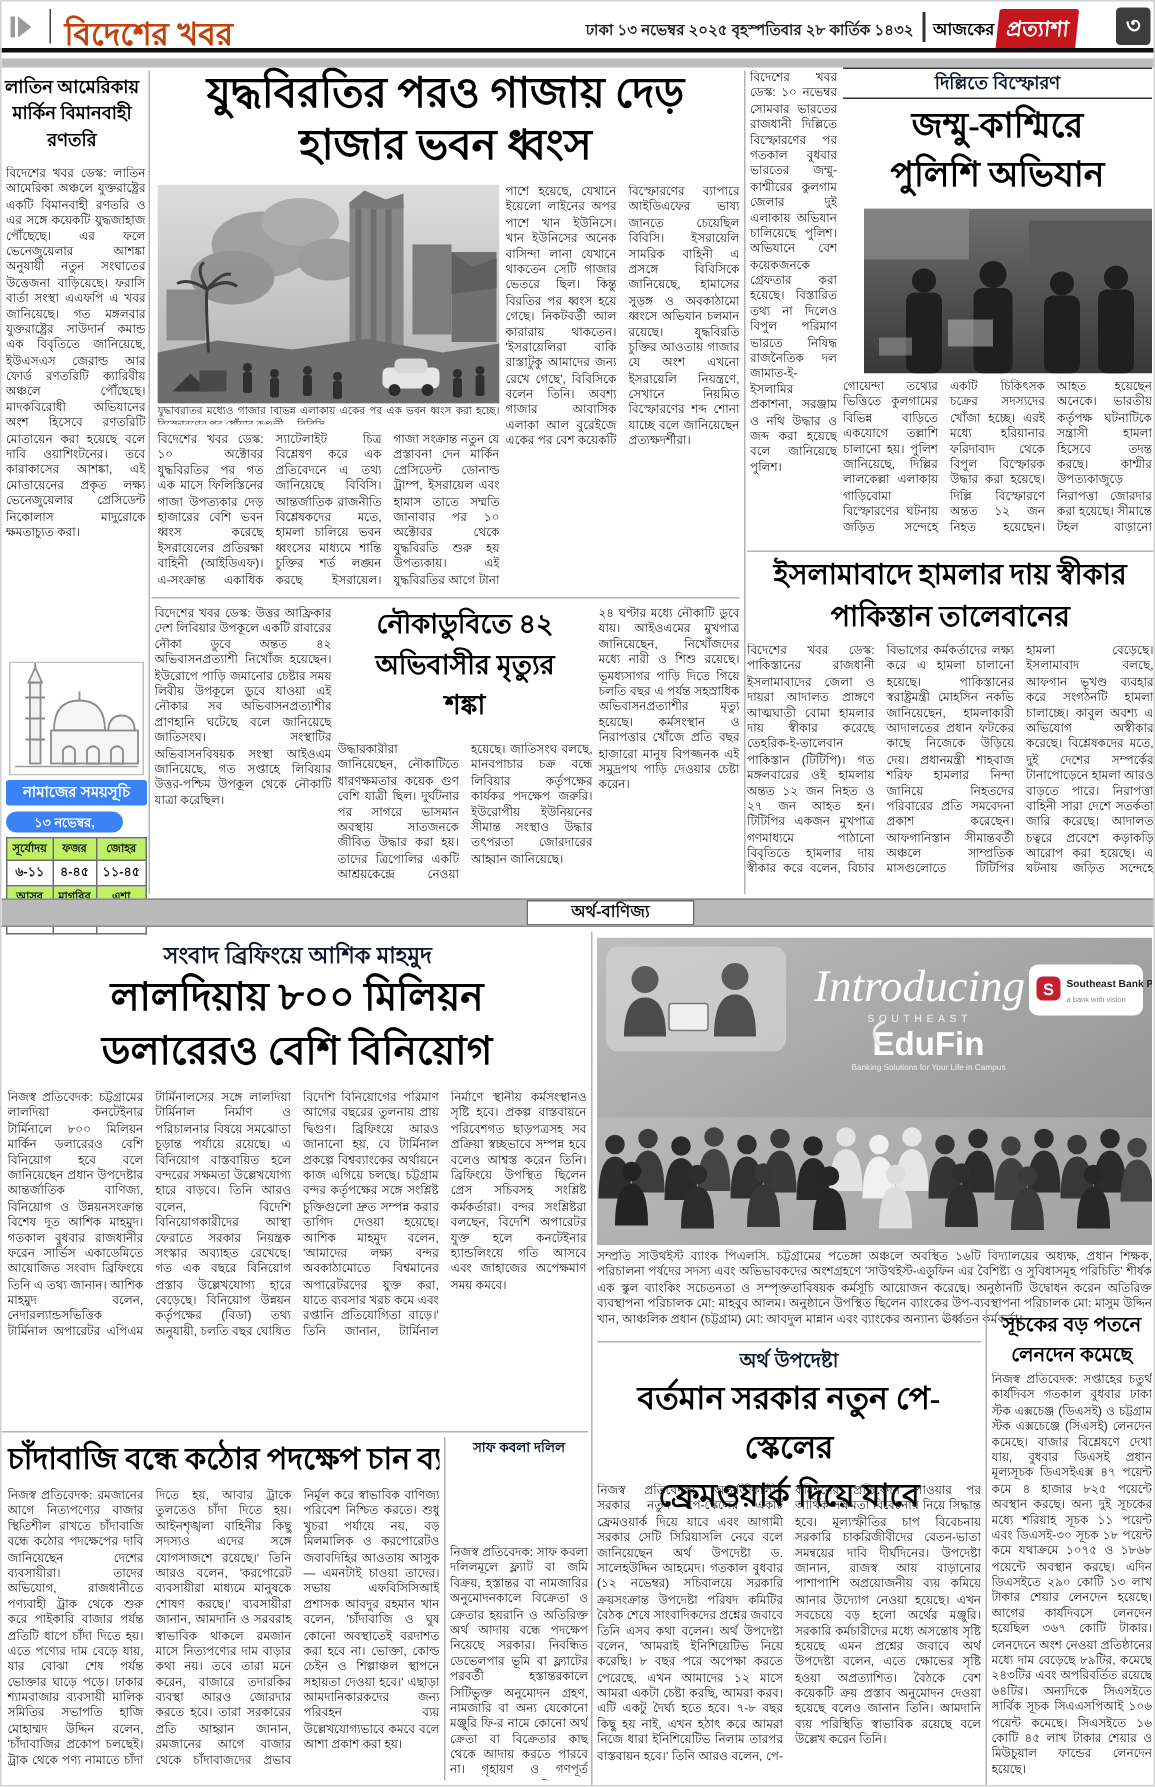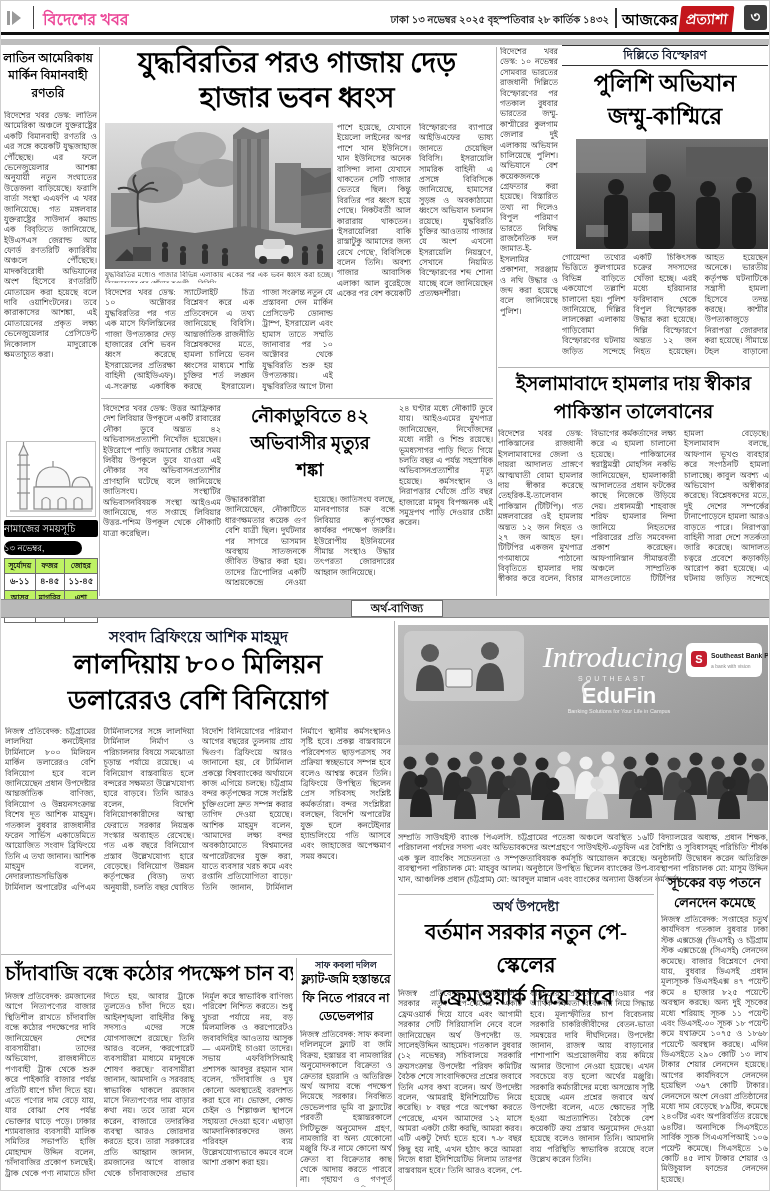--- a/index.html
+++ b/index.html
@@ -9,27 +9,27 @@
   .x{position:absolute}
   .jt{font-size:8px;line-height:1.3;text-align:justify;color:#1b1b1b;overflow:hidden;word-break:break-word}
   .c2{column-count:2;column-gap:8px}
   .c3{column-count:3;column-gap:8px}
   .c4{column-count:4;column-gap:8px}
   .hl{font-weight:bold;text-align:center;color:#000;font-family:"Liberation Serif","DejaVu Serif",serif;overflow:hidden}
   .hl span{display:block}
   .kick{font-weight:bold;text-align:center;color:#0f172a;overflow:hidden}
   .vr{position:absolute;width:1px;background:#b3b3b3}
   .hr{position:absolute;height:1px;background:#b3b3b3}
-  .blackbar{background:#000000;color:#fff;font-weight:normal;text-align:left;overflow:hidden}
+  .blackbar{background:#3b82f6;color:#fff;font-weight:bold;text-align:center;overflow:hidden}
   .cap{font-size:7px;line-height:1.25;text-align:justify;color:#222;overflow:hidden}
   
-  .hdr-section{font-size:16px;font-weight:bold;color:#ec4899}
+  .hdr-section{font-size:21px;font-weight:bold;color:#c2410c}
   .hdr-date{font-size:10px;color:#222;text-align:right;font-weight:bold}
   .brand{display:flex;align-items:center;gap:2px}
-  .brand-black{font-size:15px;font-weight:bold;color:#000}
+  .brand-black{font-size:11px;font-weight:bold;color:#000}
   .brand-red{font-size:14px;font-weight:bold;color:#fff;background:#c4161c;padding:2px 6px;border-radius:2px;transform:skewX(-6deg)}
   .pagebox{background:#3d3d3d;color:#fff;font-weight:bold;font-size:15px;display:flex;align-items:center;justify-content:center;border-radius:3px}
   .marker{display:flex;align-items:center;gap:2px}
   .marker .bar{width:3px;height:14px;background:#9a9a9a}
   .marker .tri{width:0;height:0;border-left:9px solid #9a9a9a;border-top:7px solid transparent;border-bottom:7px solid transparent}
   
   table.prayer{width:94px;border-collapse:collapse}
   table.prayer td{border:1px solid #6d6d6d;text-align:center;padding:1px 0}
   table.prayer td.lab{background:#bef264;font-size:7.5px;font-weight:bold}
   table.prayer td.val{font-size:8.5px;font-weight:bold;background:#fff}
@@ -191,22 +191,22 @@
     <span>শঙ্কা</span>
   </div>
   <div class="x jt c2" style="left:224px;top:494px;width:170px;height:99px">উদ্ধারকারীরা জানিয়েছেন, নৌকাটিতে ধারণক্ষমতার কয়েক গুণ বেশি যাত্রী ছিল। দুর্ঘটনার পর সাগরে ভাসমান অবস্থায় সাতজনকে জীবিত উদ্ধার করা হয়। তাদের ত্রিপোলির একটি আশ্রয়কেন্দ্রে নেওয়া হয়েছে। জাতিসংঘ বলছে, মানবপাচার চক্র বন্ধে লিবিয়ার কর্তৃপক্ষের কার্যকর পদক্ষেপ জরুরি। ইউরোপীয় ইউনিয়নের সীমান্ত সংস্থাও উদ্ধার তৎপরতা জোরদারের আহ্বান জানিয়েছে।</div>
   <div class="x jt" style="left:398px;top:403px;width:94px;height:190px">২৪ ঘণ্টার মধ্যে নৌকাটি ডুবে যায়। আইওএমের মুখপাত্র জানিয়েছেন, নিখোঁজদের মধ্যে নারী ও শিশু রয়েছে। ভূমধ্যসাগর পাড়ি দিতে গিয়ে চলতি বছর এ পর্যন্ত সহস্রাধিক অভিবাসনপ্রত্যাশীর মৃত্যু হয়েছে। কর্মসংস্থান ও নিরাপত্তার খোঁজে প্রতি বছর হাজারো মানুষ বিপজ্জনক এই সমুদ্রপথ পাড়ি দেওয়ার চেষ্টা করেন।</div>
 
   <div class="vr" style="left:495px;top:46px;height:549px"></div>
 
   <div class="x jt" style="left:499px;top:46px;width:58px;height:316px">বিদেশের খবর ডেস্ক: ১০ নভেম্বর সোমবার ভারতের রাজধানী দিল্লিতে বিস্ফোরণের পর গতকাল বুধবার ভারতের জম্মু-কাশ্মীরের কুলগাম জেলার দুই এলাকায় অভিযান চালিয়েছে পুলিশ। অভিযানে বেশ কয়েকজনকে গ্রেফতার করা হয়েছে। বিস্তারিত তথ্য না দিলেও বিপুল পরিমাণ ভারতে নিষিদ্ধ রাজনৈতিক দল জামাত-ই-ইসলামির প্রকাশনা, সরঞ্জাম ও নথি উদ্ধার ও জব্দ করা হয়েছে বলে জানিয়েছে পুলিশ।</div>
   <div class="x kick" style="left:561px;top:44px;width:206px;height:21px;font-size:12px;line-height:19px;border-top:1px solid #333;border-bottom:1px solid #333">দিল্লিতে বিস্ফোরণ</div>
   <div class="x hl" style="left:561px;top:66px;width:206px;font-size:23px;line-height:1.45">
+    <span>জম্মু-কাশ্মিরে</span>
     <span>পুলিশি অভিযান</span>
-    <span>জম্মু-কাশ্মিরে</span>
   </div>
   <svg class="x" style="left:575px;top:138px" width="192" height="110" viewBox="0 0 192 110">
     <defs>
       <linearGradient id="kash" x1="0" y1="0" x2="0" y2="1">
         <stop offset="0" stop-color="#6e6e6e"></stop>
           <stop offset="1" stop-color="#383838"></stop>
       </linearGradient>
     </defs>
     <rect width="192" height="110" fill="url(#kash)"></rect>
     <rect x="0" y="0" width="70" height="34" fill="#8d8d8d" opacity="0.7"></rect>
@@ -228,21 +228,21 @@
 
   <div class="hr" style="left:497px;top:366px;width:271px"></div>
 
   <div class="x hl" style="left:497px;top:369px;width:271px;font-size:19px;line-height:1.45">
     <span>ইসলামাবাদে হামলার দায় স্বীকার</span>
     <span>পাকিস্তান তালেবানের</span>
   </div>
   <div class="x jt c3" style="left:497px;top:428px;width:271px;height:166px">বিদেশের খবর ডেস্ক: পাকিস্তানের রাজধানী ইসলামাবাদের জেলা ও দায়রা আদালত প্রাঙ্গণে আত্মঘাতী বোমা হামলার দায় স্বীকার করেছে তেহরিক-ই-তালেবান পাকিস্তান (টিটিপি)। গত মঙ্গলবারের ওই হামলায় অন্তত ১২ জন নিহত ও ২৭ জন আহত হন। টিটিপির একজন মুখপাত্র গণমাধ্যমে পাঠানো বিবৃতিতে হামলার দায় স্বীকার করে বলেন, বিচার বিভাগের কর্মকর্তাদের লক্ষ্য করে এ হামলা চালানো হয়েছে। পাকিস্তানের স্বরাষ্ট্রমন্ত্রী মোহসিন নকভি জানিয়েছেন, হামলাকারী আদালতের প্রধান ফটকের কাছে নিজেকে উড়িয়ে দেয়। প্রধানমন্ত্রী শাহবাজ শরিফ হামলার নিন্দা জানিয়ে নিহতদের পরিবারের প্রতি সমবেদনা প্রকাশ করেছেন। আফগানিস্তান সীমান্তবর্তী অঞ্চলে সাম্প্রতিক মাসগুলোতে টিটিপির হামলা বেড়েছে। ইসলামাবাদ বলছে, আফগান ভূখণ্ড ব্যবহার করে সংগঠনটি হামলা চালাচ্ছে। কাবুল অবশ্য এ অভিযোগ অস্বীকার করেছে। বিশ্লেষকদের মতে, দুই দেশের সম্পর্কের টানাপোড়েনে হামলা আরও বাড়তে পারে। নিরাপত্তা বাহিনী সারা দেশে সতর্কতা জারি করেছে। আদালত চত্বরে প্রবেশে কড়াকড়ি আরোপ করা হয়েছে। এ ঘটনায় জড়িত সন্দেহে কয়েকজনকে জিজ্ঞাসাবাদের জন্য আটক করা হয়েছে বলে জানিয়েছে পুলিশ। ঘটনাস্থল ঘিরে রেখেছে নিরাপত্তা বাহিনী। হামলায় ব্যবহৃত বিস্ফোরকের ধরন খতিয়ে দেখা হচ্ছে। এর আগে ওয়াজিরিস্তানে সেনা ক্যাম্পে হামলার চেষ্টা হয়। দেশজুড়ে গোয়েন্দা নজরদারি বাড়ানো হয়েছে।</div>
 
   <div class="x secbar" style="left:0;top:598px;width:770px;height:19px"></div>
-  <div class="x seclabel" style="left:350px;top:599px;width:92px;height:17px">অর্থ-বাণিজ্য</div>
+  <div class="x seclabel" style="left:350px;top:599px;width:112px;height:17px">অর্থ-বাণিজ্য</div>
 
   <div class="x kick" style="left:10px;top:624px;width:375px;font-size:15px">সংবাদ ব্রিফিংয়ে আশিক মাহমুদ</div>
   <div class="x hl" style="left:4px;top:646px;width:386px;font-size:26px;line-height:1.4">
     <span>লালদিয়ায় ৮০০ মিলিয়ন</span>
     <span>ডলারেরও বেশি বিনিয়োগ</span>
   </div>
   <div class="x jt c4" style="left:4px;top:726px;width:386px;height:224px">নিজস্ব প্রতিবেদক: চট্টগ্রামের লালদিয়া কনটেইনার টার্মিনালে ৮০০ মিলিয়ন মার্কিন ডলারেরও বেশি বিনিয়োগ হবে বলে জানিয়েছেন প্রধান উপদেষ্টার আন্তর্জাতিক বাণিজ্য, বিনিয়োগ ও উন্নয়নসংক্রান্ত বিশেষ দূত আশিক মাহমুদ। গতকাল বুধবার রাজধানীর ফরেন সার্ভিস একাডেমিতে আয়োজিত সংবাদ ব্রিফিংয়ে তিনি এ তথ্য জানান। আশিক মাহমুদ বলেন, নেদারল্যান্ডসভিত্তিক টার্মিনাল অপারেটর এপিএম টার্মিনালসের সঙ্গে লালদিয়া টার্মিনাল নির্মাণ ও পরিচালনার বিষয়ে সমঝোতা চূড়ান্ত পর্যায়ে রয়েছে। এ বিনিয়োগ বাস্তবায়িত হলে বন্দরের সক্ষমতা উল্লেখযোগ্য হারে বাড়বে। তিনি আরও বলেন, বিদেশি বিনিয়োগকারীদের আস্থা ফেরাতে সরকার নিয়ন্ত্রক সংস্কার অব্যাহত রেখেছে। গত এক বছরে বিনিয়োগ প্রস্তাব উল্লেখযোগ্য হারে বেড়েছে। বিনিয়োগ উন্নয়ন কর্তৃপক্ষের (বিডা) তথ্য অনুযায়ী, চলতি বছর ঘোষিত বিদেশি বিনিয়োগের পরিমাণ আগের বছরের তুলনায় প্রায় দ্বিগুণ। ব্রিফিংয়ে আরও জানানো হয়, বে টার্মিনাল প্রকল্পে বিশ্বব্যাংকের অর্থায়নে কাজ এগিয়ে চলছে। চট্টগ্রাম বন্দর কর্তৃপক্ষের সঙ্গে সংশ্লিষ্ট চুক্তিগুলো দ্রুত সম্পন্ন করার তাগিদ দেওয়া হয়েছে। আশিক মাহমুদ বলেন, 'আমাদের লক্ষ্য বন্দর অবকাঠামোতে বিশ্বমানের অপারেটরদের যুক্ত করা, যাতে ব্যবসার খরচ কমে এবং রপ্তানি প্রতিযোগিতা বাড়ে।' তিনি জানান, টার্মিনাল নির্মাণে স্থানীয় কর্মসংস্থানও সৃষ্টি হবে। প্রকল্প বাস্তবায়নে পরিবেশগত ছাড়পত্রসহ সব প্রক্রিয়া স্বচ্ছভাবে সম্পন্ন হবে বলেও আশ্বস্ত করেন তিনি। ব্রিফিংয়ে উপস্থিত ছিলেন প্রেস সচিবসহ সংশ্লিষ্ট কর্মকর্তারা। বন্দর সংশ্লিষ্টরা বলছেন, বিদেশি অপারেটর যুক্ত হলে কনটেইনার হ্যান্ডলিংয়ে গতি আসবে এবং জাহাজের অপেক্ষমাণ সময় কমবে।</div>
 
   <div class="vr" style="left:393px;top:620px;height:571px"></div>
 
@@ -325,20 +325,15 @@
     <span>লেনদেন কমেছে</span>
   </div>
   <div class="x jt" style="left:660px;top:914px;width:107px;height:272px">নিজস্ব প্রতিবেদক: সপ্তাহের চতুর্থ কার্যদিবস গতকাল বুধবার ঢাকা স্টক এক্সচেঞ্জ (ডিএসই) ও চট্টগ্রাম স্টক এক্সচেঞ্জে (সিএসই) লেনদেন কমেছে। বাজার বিশ্লেষণে দেখা যায়, বুধবার ডিএসই প্রধান মূল্যসূচক ডিএসইএক্স ৪৭ পয়েন্ট কমে ৪ হাজার ৮২৫ পয়েন্টে অবস্থান করছে। অন্য দুই সূচকের মধ্যে শরিয়াহ সূচক ১১ পয়েন্ট এবং ডিএসই-৩০ সূচক ১৮ পয়েন্ট কমে যথাক্রমে ১০৭৫ ও ১৮৬৮ পয়েন্টে অবস্থান করছে। এদিন ডিএসইতে ২৯০ কোটি ১৩ লাখ টাকার শেয়ার লেনদেন হয়েছে। আগের কার্যদিবসে লেনদেন হয়েছিল ৩৬৭ কোটি টাকার। লেনদেনে অংশ নেওয়া প্রতিষ্ঠানের মধ্যে দাম বেড়েছে ৮৯টির, কমেছে ২৪৩টির এবং অপরিবর্তিত রয়েছে ৬৪টির। অন্যদিকে সিএসইতে সার্বিক সূচক সিএএসপিআই ১০৬ পয়েন্ট কমেছে। সিএসইতে ১৬ কোটি ৪৫ লাখ টাকার শেয়ার ও মিউচুয়াল ফান্ডের লেনদেন হয়েছে।</div>
 
   <div class="hr" style="left:0;top:953px;width:391px"></div>
   <div class="x hl" style="left:4px;top:957px;width:288px;font-size:20px;line-height:1.5;white-space:nowrap">চাঁদাবাজি বন্ধে কঠোর পদক্ষেপ চান ব্যবসায়ীরা</div>
   <div class="x jt c3" style="left:4px;top:991px;width:288px;height:195px">নিজস্ব প্রতিবেদক: রমজানের আগে নিত্যপণ্যের বাজার স্থিতিশীল রাখতে চাঁদাবাজি বন্ধে কঠোর পদক্ষেপের দাবি জানিয়েছেন দেশের ব্যবসায়ীরা। তাদের অভিযোগ, রাজধানীতে পণ্যবাহী ট্রাক থেকে শুরু করে পাইকারি বাজার পর্যন্ত প্রতিটি ধাপে চাঁদা দিতে হয়। এতে পণ্যের দাম বেড়ে যায়, যার বোঝা শেষ পর্যন্ত ভোক্তার ঘাড়ে পড়ে। ঢাকার শ্যামবাজার ব্যবসায়ী মালিক সমিতির সভাপতি হাজি মোহাম্মদ উদ্দিন বলেন, 'চাঁদাবাজির প্রকোপ চলছেই। ট্রাক থেকে পণ্য নামাতে চাঁদা দিতে হয়, আবার ট্রাকে তুলতেও চাঁদা দিতে হয়। আইনশৃঙ্খলা বাহিনীর কিছু সদস্যও এদের সঙ্গে যোগসাজশে রয়েছে।' তিনি আরও বলেন, 'করপোরেট ব্যবসায়ীরা মাধ্যমে মানুষকে শোষণ করছে।' ব্যবসায়ীরা জানান, আমদানি ও সরবরাহ স্বাভাবিক থাকলে রমজান মাসে নিত্যপণ্যের দাম বাড়ার কথা নয়। তবে তারা মনে করেন, বাজারে তদারকির ব্যবস্থা আরও জোরদার করতে হবে। তারা সরকারের প্রতি আহ্বান জানান, রমজানের আগে বাজার থেকে চাঁদাবাজদের প্রভাব নির্মূল করে স্বাভাবিক বাণিজ্য পরিবেশ নিশ্চিত করতে। শুধু খুচরা পর্যায়ে নয়, বড় মিলমালিক ও করপোরেটও জবাবদিহির আওতায় আসুক— এমনটাই চাওয়া তাদের। সভায় এফবিসিসিআই প্রশাসক আবদুর রহমান খান বলেন, 'চাঁদাবাজি ও ঘুষ কোনো অবস্থাতেই বরদাশত করা হবে না। ভোক্তা, কোল্ড চেইন ও শিল্পাঞ্চল স্থাপনে সহায়তা দেওয়া হবে।' এছাড়া আমদানিকারকদের জন্য পরিবহন ব্যয় উল্লেখযোগ্যভাবে কমবে বলে আশা প্রকাশ করা হয়।</div>
 
   <div class="vr" style="left:295px;top:957px;height:229px"></div>
   <div class="x kick" style="left:299px;top:957px;width:92px;font-size:9px">সাফ কবলা দলিল</div>
-  <div class="x hl" style="left:299px;top:969px;width:92px;font-size:12px;line-height:1.55;font-family:'Liberation Sans','DejaVu Sans',sans-serif">
-    <span>ফ্ল্যাট-জমি হস্তান্তরে</span>
-    <span>ফি নিতে পারবে না</span>
-    <span>ডেভেলপার</span>
-  </div>
   <div class="x jt" style="left:299px;top:1029px;width:92px;height:157px">নিজস্ব প্রতিবেদক: সাফ কবলা দলিলমূলে ফ্ল্যাট বা জমি বিক্রয়, হস্তান্তর বা নামজারির অনুমোদনকালে বিক্রেতা ও ক্রেতার হয়রানি ও অতিরিক্ত অর্থ আদায় বন্ধে পদক্ষেপ নিয়েছে সরকার। নিবন্ধিত ডেভেলপার ভূমি বা ফ্ল্যাটের পরবর্তী হস্তান্তরকালে সিটিভুক্ত অনুমোদন গ্রহণ, নামজারি বা অন্য যেকোনো মঞ্জুরি ফি-র নামে কোনো অর্থ ক্রেতা বা বিক্রেতার কাছ থেকে আদায় করতে পারবে না। গৃহায়ণ ও গণপূর্ত মন্ত্রণালয়ের এক পরিপত্রে এ নির্দেশনা দেওয়া হয়েছে। নির্দেশনা না মানলে নিবন্ধন বাতিলসহ আইনানুগ ব্যবস্থা নেওয়া হবে বলে জানানো হয়।</div>
 
 </div>
 
 </body></html>

